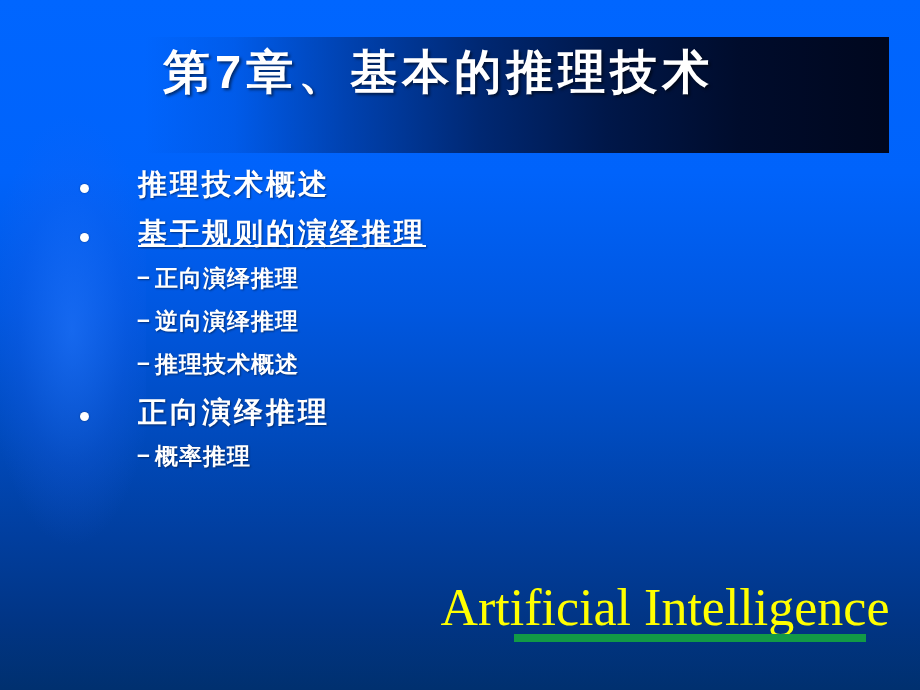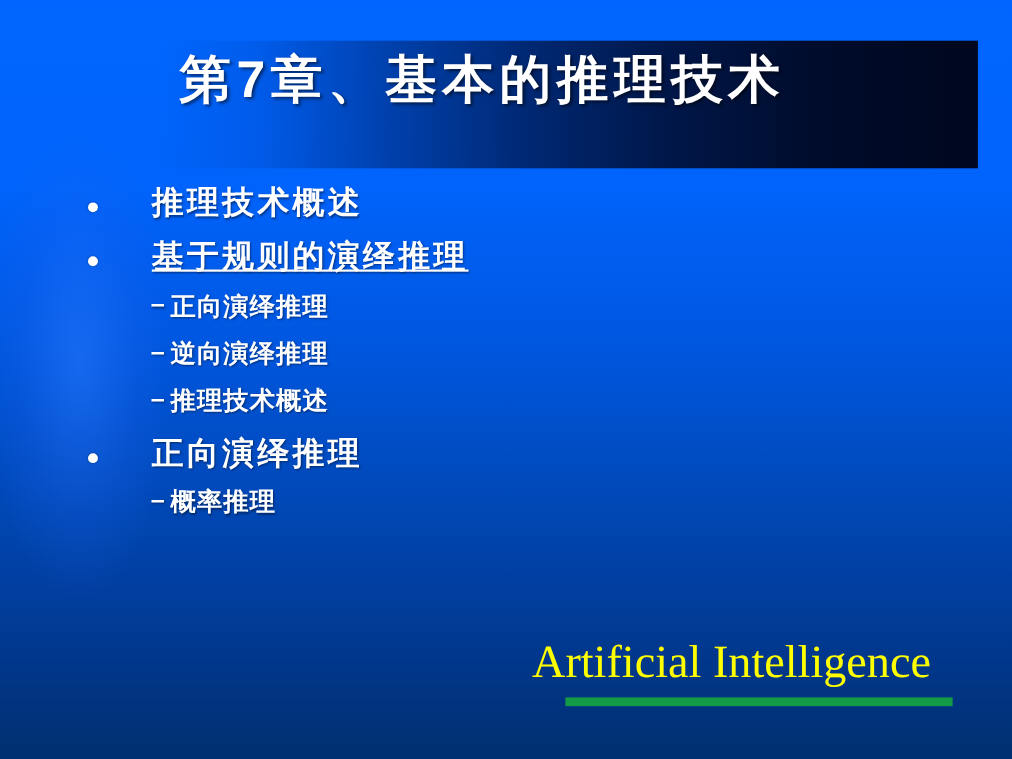--- a/index.html
+++ b/index.html
@@ -150,21 +150,21 @@
   }
 
   
   #footer-title {
     position: absolute;
     left: 440px;
     top: 578px;
     width: 450px;
     text-align: center;
     font-family: "Liberation Serif", "DejaVu Serif", serif;
-    font-size: 42px;
+    font-size: 52px;
     color: #ffff00;
     white-space: nowrap;
   }
   #footer-bar {
     position: absolute;
     left: 514px;
     top: 634px;
     width: 352px;
     height: 8px;
     background: #129a46;

